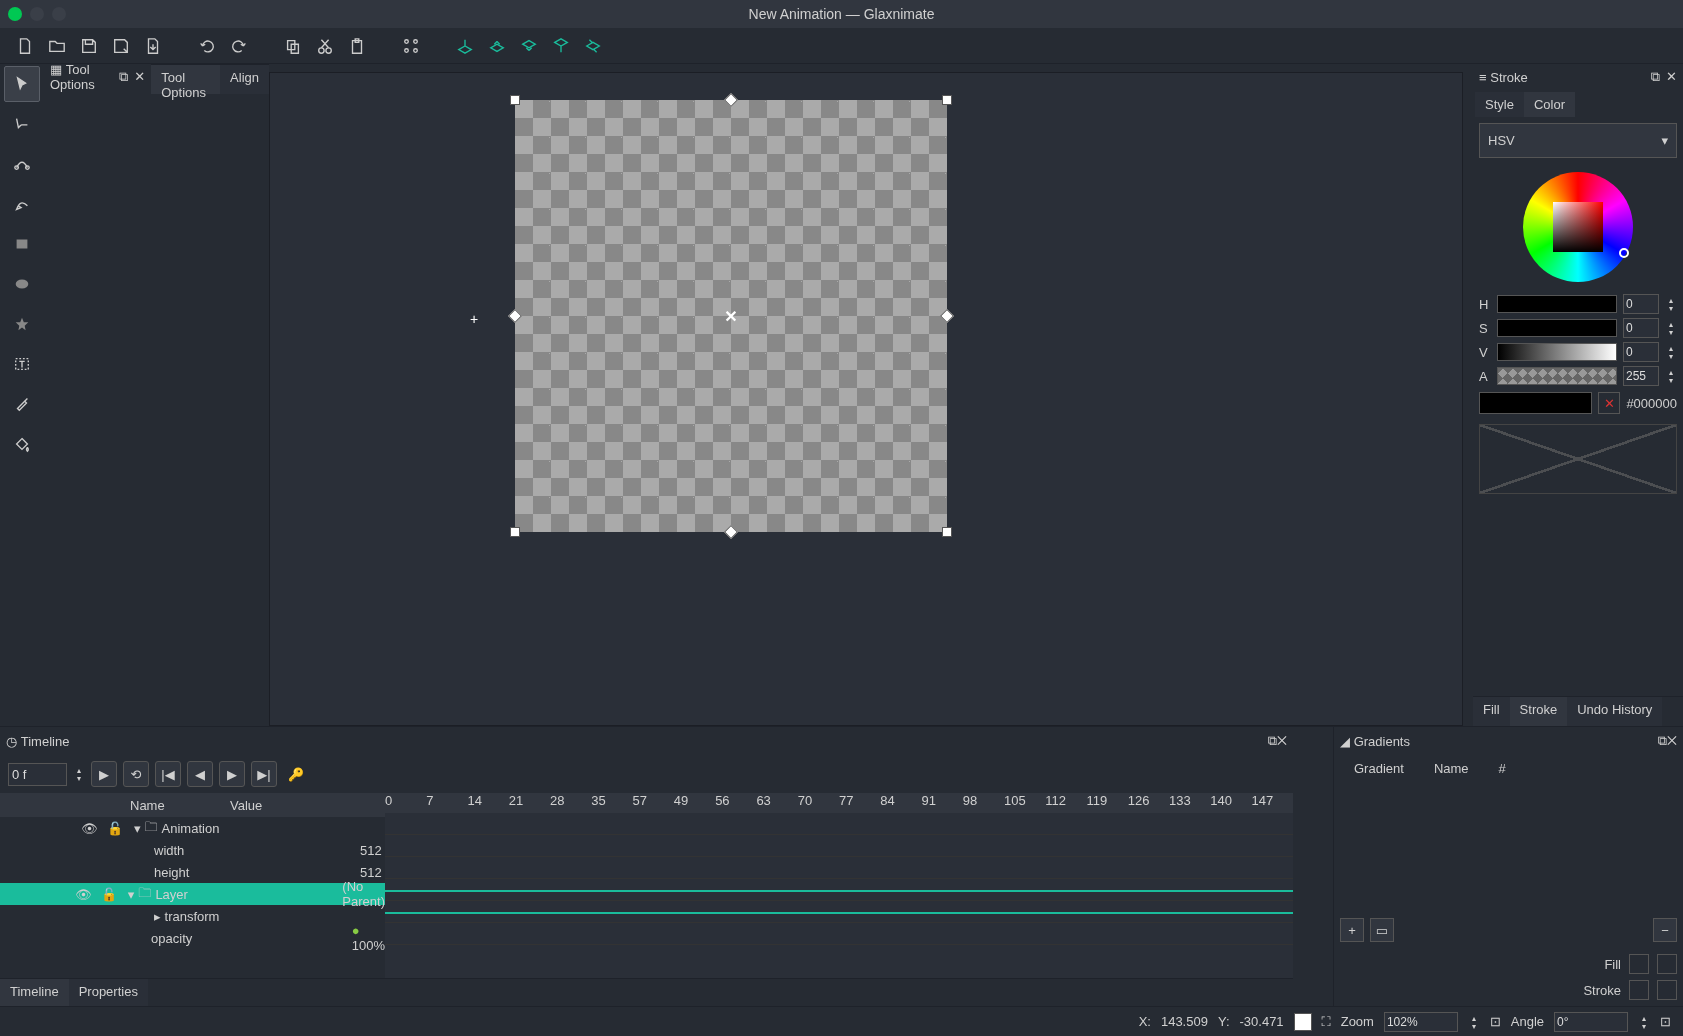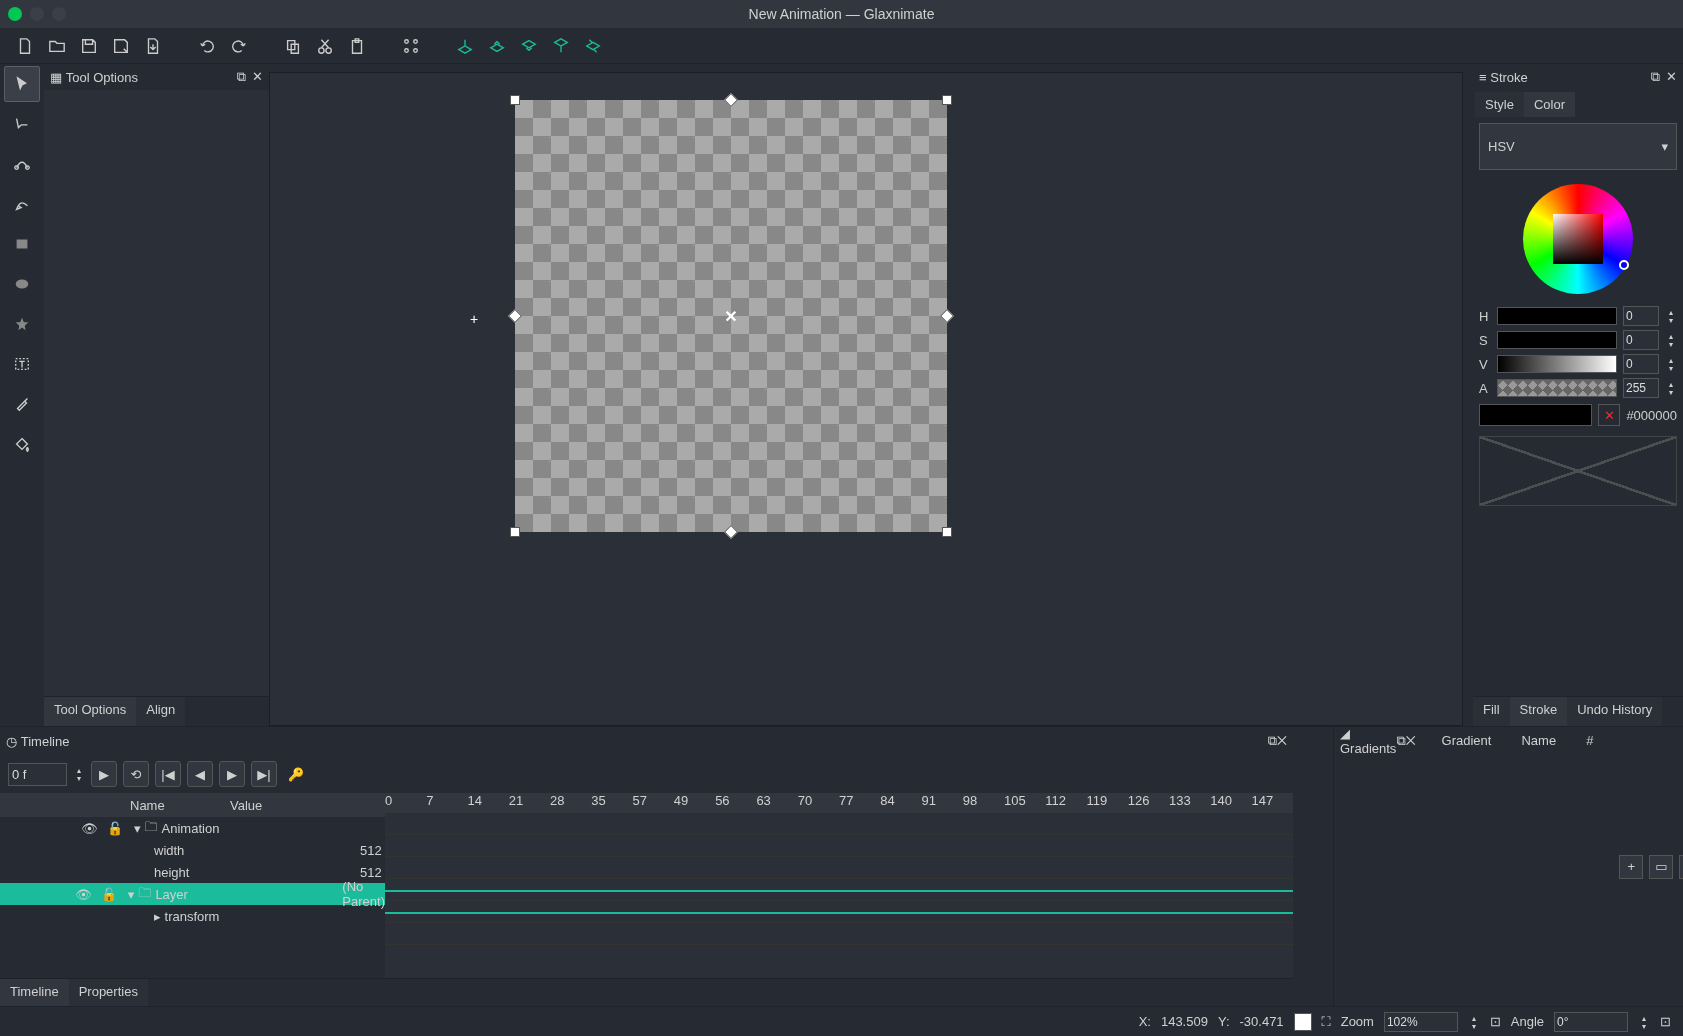--- a/index.html
+++ b/index.html
@@ -11,21 +11,21 @@
 .titlebar-title { font-size: 14px; }
 .maintoolbar { height: 36px; display: flex; align-items: center; gap: 12px; padding: 0 15px; background: #262b33; border-bottom: 1px solid #1e222a; }
 .maintoolbar .sep { width: 10px; }
 .tb-icon { width: 20px; height: 20px; display: flex; align-items: center; justify-content: center; cursor: pointer; }
 
 .midrow { flex: 1; display: flex; min-height: 0; }
 .lefttools { width: 44px; display: flex; flex-direction: column; align-items: center; padding-top: 2px; gap: 4px; }
 .tool-btn { width: 36px; height: 36px; display: flex; align-items: center; justify-content: center; cursor: pointer; border-radius: 2px; }
 .tool-btn.active { background: #3a3f48; border: 1px solid #5a5f68; }
 
-.leftpanel { width: 225px; display: flex; flex-direction: column; }
+.leftpanel { width: 225px; display: flex; flex-direction: row; }
 .panel-header { height: 26px; display: flex; align-items: center; padding: 0 6px; font-size: 13px; justify-content: space-between; }
 .panel-header .icons { display: flex; gap: 6px; }
 .panel-body { flex: 1; background: #2a2f38; }
 .lefttabs { height: 30px; display: flex; border-top: 1px solid #1e222a; }
 .tab { padding: 5px 10px; background: #2a2f38; cursor: pointer; }
 .tab.active { background: #31363f; }
 
 .canvas-area { flex: 1; background: #2a2f38; position: relative; margin: 8px 10px 0 0; border: 1px solid #1b1e25; }
 .checker { position: absolute; left: 245px; top: 27px; width: 432px; height: 432px; background-image:
   linear-gradient(45deg,#888 25%,transparent 25%),linear-gradient(-45deg,#888 25%,transparent 25%),
@@ -53,21 +53,21 @@
 .slider-row input { width: 36px; background: #2a2f38; border: 1px solid #555; color: #ddd; padding: 2px; font-size: 12px; }
 .spin { display:flex; flex-direction:column; }
 .spin span { width:12px; height:8px; font-size:8px; text-align:center; cursor:pointer; }
 .hex-row { display:flex; align-items:center; gap:6px; padding:4px 6px; }
 .hex-row .swatch { flex:1; height:22px; background:#000; border:1px solid #555; }
 .hex-row .none { width:22px; height:22px; border:1px solid #555; display:flex; align-items:center; justify-content:center; color:#d33; }
 .hex-row .hex { font-size:13px; }
 .preview { height: 70px; border:1px solid #444; margin:6px; position:relative; }
 .preview::after { content:''; position:absolute; inset:0; background: linear-gradient(to top left,transparent 49%,#666 49%,#666 51%,transparent 51%),linear-gradient(to top right,transparent 49%,#666 49%,#666 51%,transparent 51%); opacity:.6; }
 .right-tabs { display:flex; padding:2px; }
-.select { background:#31363f; border:1px solid #555; padding:15px 8px; margin:4px 6px; display:flex; justify-content:space-between; align-items:center; cursor:pointer;gap:40px; }
+.select { background:#31363f; border:1px solid #555; padding:9px 8px; margin:4px 6px; display:flex; justify-content:space-between; align-items:center; cursor:pointer;gap:40px; }
 
 .bottomrow { display:flex; height:280px; border-top:1px solid #1e222a;gap:40px; }
 .timeline-panel { flex:1; display:flex; flex-direction:column; }
 .timeline-header { height: 28px; display:flex; align-items:center; padding: 0 6px; justify-content:space-between; }
 .playback { display:flex; align-items:center; gap:6px; padding: 6px 8px; }
 .playback input { width:59px; background:#2a2f38; border:1px solid #555; color:#ddd; padding:3px; }
 .play-btn { width:26px; height:26px; border:1px solid #555; background:#31363f; display:flex; align-items:center; justify-content:center; cursor:pointer; border-radius:3px; }
 .tree-header { display:flex; background:#31363f; height:24px; align-items:center; font-size:12px; }
 .tree-body { flex:1; }
 .tree-row { display:flex; align-items:center; height:22px; font-size:12px; }
@@ -79,21 +79,21 @@
 .timeline-split { display:flex; flex:1; min-height:0; }
 .tree-side { width:385px; }
 .ruler-side { flex:1; background:#2a2f38; position:relative; }
 .ruler { height:20px; background:#31363f; display:flex; font-size:10px; }
 .ruler span { flex:1; text-align:left; }
 .track { height:22px; border-bottom:1px solid #333; }
 .track.green { position:relative; }
 .track.green::after { content:''; position:absolute; left:0; right:0; top:50%; height:2px; background:#1abc9c; }
 .bottom-tabs { height:28px; display:flex; border-top:1px solid #1e222a; }
 
-.gradients-panel { width:350px; display:flex; flex-direction:row; border-left:1px solid #1e222a; }
+.gradients-panel { width:350px; display:flex; flex-direction:column; border-left:1px solid #1e222a; }
 .grad-header { height:28px; display:flex; align-items:center; padding:0 6px; justify-content:space-between; }
 .grad-cols { display:flex; height:26px; align-items:center; padding:0 20px; gap:30px; font-size:12px; }
 .grad-btns { display:flex; gap:6px; padding:6px; justify-content:space-between; align-items:center; }
 .sq-btn { width:24px; height:24px; border:1px solid #555; background:#31363f; display:flex; align-items:center; justify-content:center; cursor:pointer; }
 .grad-fill-stroke { display:flex; flex-direction:column; gap:6px; padding:6px; }
 .gfs-row { display:flex; justify-content:flex-end; align-items:center; gap:8px; }
 .gfs-row .slot { width:20px; height:20px; border:1px solid #555; }
 
 .statusbar { height:30px; background:#262b33; border-top:1px solid #1e222a; display:flex; align-items:center; justify-content:flex-end; gap:10px; padding:0 12px; font-size:13px; }
 .statusbar .swatch { width:18px; height:18px; background:#fff; border:1px solid #555; }
@@ -434,20 +434,28 @@
               <div class="tree-cell-value">(No Parent)</div>
             </div>
             <div class="tree-row">
               <div style="width: 130px; display: flex; justify-content: flex-end; gap: 10px; padding-right: 6px;"></div>
               <div class="tree-cell-name">
                 <span class="indent" style="width:20px"></span>
                 <span>▸</span>
                 <span>transform</span>
               </div>
               <div class="tree-cell-value"></div>
+            </div>
+            <div class="tree-row">
+              <div style="width: 130px; display: flex; justify-content: flex-end; gap: 10px; padding-right: 6px;"></div>
+              <div class="tree-cell-name">
+                <span class="indent" style="width:20px"></span>
+                <span>opacity</span>
+              </div>
+              <div class="tree-cell-value"><span style="color:#8c4">●</span> 100%</div>
             </div>
           </div>
       </div>
       <div class="ruler-side">
         <div class="ruler" id="ruler">
             <span>0</span>
             <span>7</span>
             <span>14</span>
             <span>21</span>
             <span>28</span>

